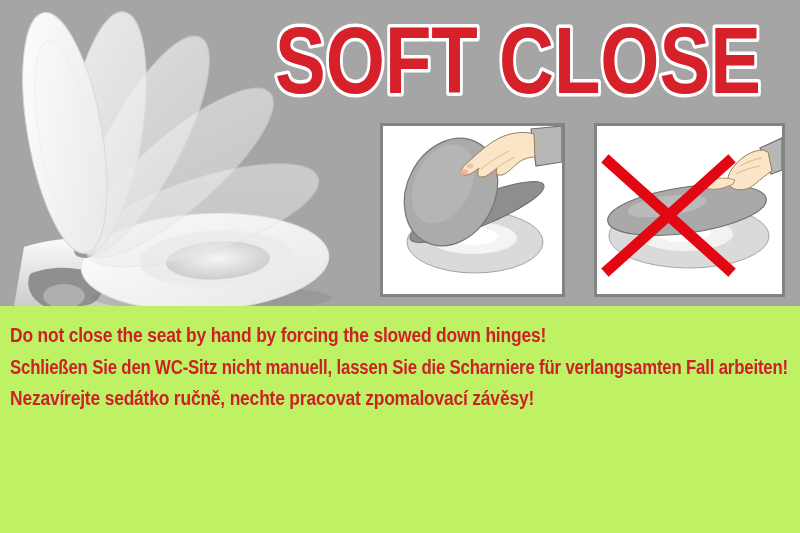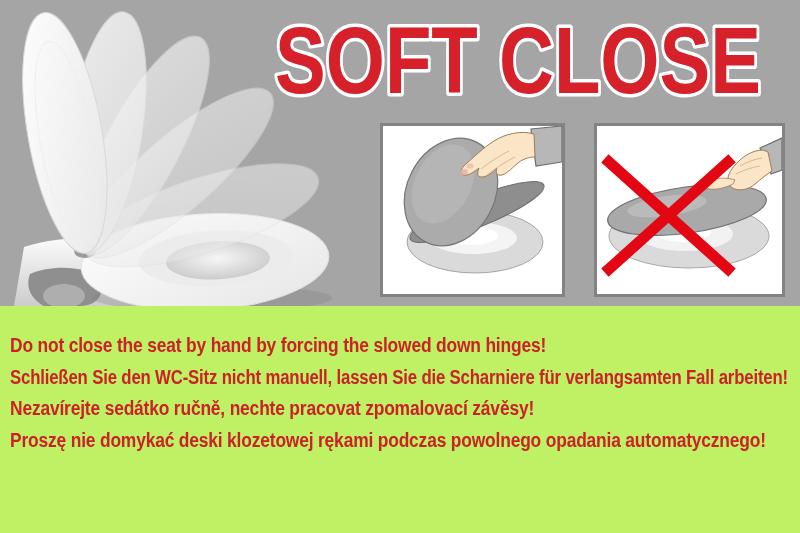--- a/index.html
+++ b/index.html
@@ -14,21 +14,21 @@
   }
   .toilet-svg { position: absolute; left: 0; top: 0; }
   .title-svg { position: absolute; left: 266px; top: 13px; }
   .panel {
     position: absolute; top: 123px; height: 174px;
     background: #ffffff; border: 3px solid #838383;
   }
   .panel-do   { left: 380px; width: 185px; }
   .panel-dont { left: 594px; width: 191px; }
   .warnings {
-    position: absolute; left: 10px; top: 302px; width: 790px; height: 227px;
+    position: absolute; left: 10px; top: 292px; width: 790px; height: 227px;
     padding-top: 28px; color: #cc2128;
   }
   .warn-line {
     height: 31.5px; display: flex; align-items: center;
     font-weight: bold; font-size: 20px; white-space: nowrap;
   }
   .warn-line span {
     display: inline-block; transform-origin: left center; letter-spacing: -0.2px;
   }
 </style>
@@ -140,18 +140,15 @@
   <div class="warnings">
     <div class="warn-line">
         <span style="transform: scaleX(0.87);">Do not close the seat by hand by forcing the slowed down hinges!</span>
       </div>
     <div class="warn-line">
         <span style="transform: scaleX(0.838136);">Schließen Sie den WC-Sitz nicht manuell, lassen Sie die Scharniere für verlangsamten Fall arbeiten!</span>
       </div>
     <div class="warn-line">
         <span style="transform: scaleX(0.87);">Nezavírejte sedátko ručně, nechte pracovat zpomalovací závěsy!</span>
       </div>
-    <div class="warn-line">
-        <span style="transform: scaleX(0.87);">Proszę nie domykać deski klozetowej rękami podczas powolnego opadania automatycznego!</span>
-      </div>
   </div>
 
 </div>
 
 </body></html>

